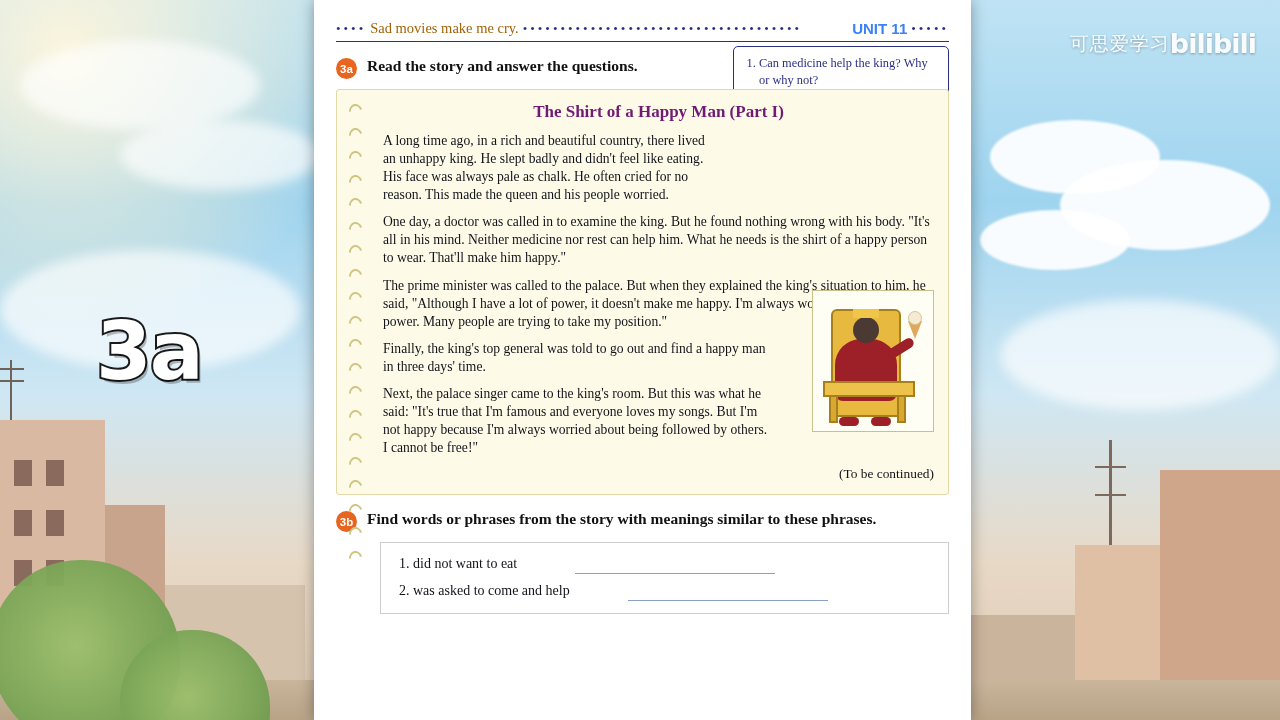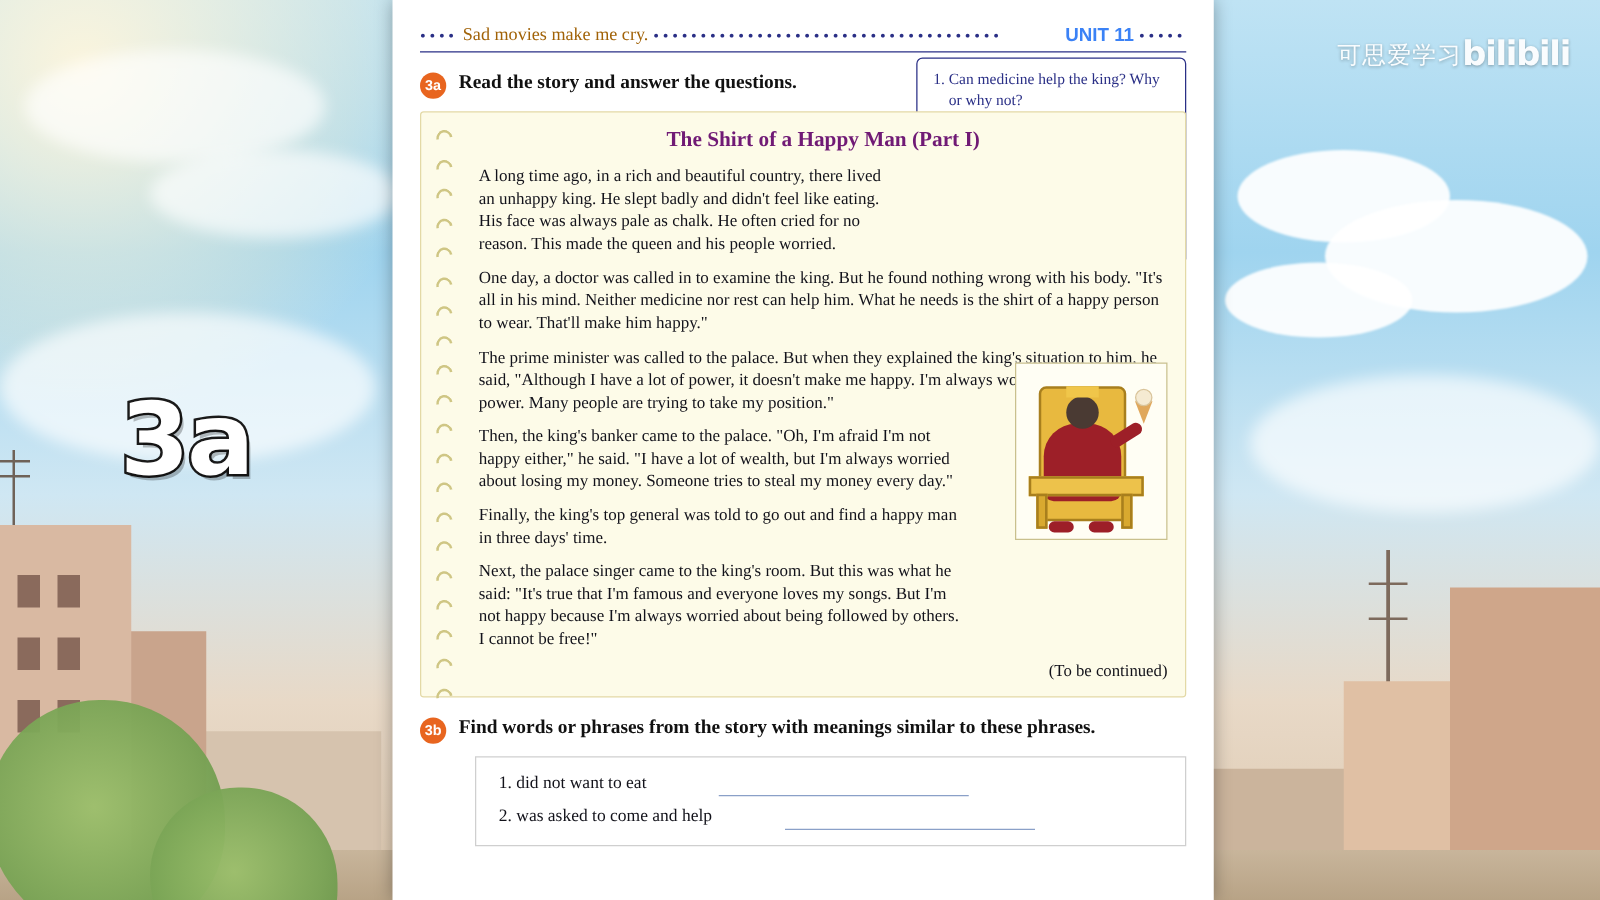--- a/index.html
+++ b/index.html
@@ -296,21 +296,20 @@
         <i></i>
         <i></i>
         <i></i>
     </div>
 
     <div class="story-title">The Shirt of a Happy Man (Part I)</div>
 
     <p class="first">A long time ago, in a rich and beautiful country, there lived an unhappy king. He slept badly and didn't feel like eating. His face was always pale as chalk. He often cried for no reason. This made the queen and his people worried.</p>
     <p>One day, a doctor was called in to examine the king. But he found nothing wrong with his body. "It's all in his mind. Neither medicine nor rest can help him. What he needs is the shirt of a happy person to wear. That'll make him happy."</p>
     <p>The prime minister was called to the palace. But when they explained the king's situation to him, he said, "Although I have a lot of power, it doesn't make me happy. I'm always worried about losing my power. Many people are trying to take my position."</p>
-    <p class="wrapimg">Then, the king's banker came to the palace. "Oh, I'm afraid I'm not happy either," he said. "I have a lot of wealth, but I'm always worried about losing my money. Someone tries to steal my money every day."</p>
     <p class="wrapimg">Finally, the king's top general was told to go out and find a happy man in three days' time.</p>
     <p class="wrapimg">Next, the palace singer came to the king's room. But this was what he said: "It's true that I'm famous and everyone loves my songs. But I'm not happy because I'm always worried about being followed by others. I cannot be free!"</p>
     <div class="tbc">(To be continued)</div>
 
     <div class="illus">
       <div class="il-throne"></div>
       <div class="il-robe"></div>
       <div class="il-head"></div>
       <div class="il-crown"></div>
       <div class="il-arm"></div>

